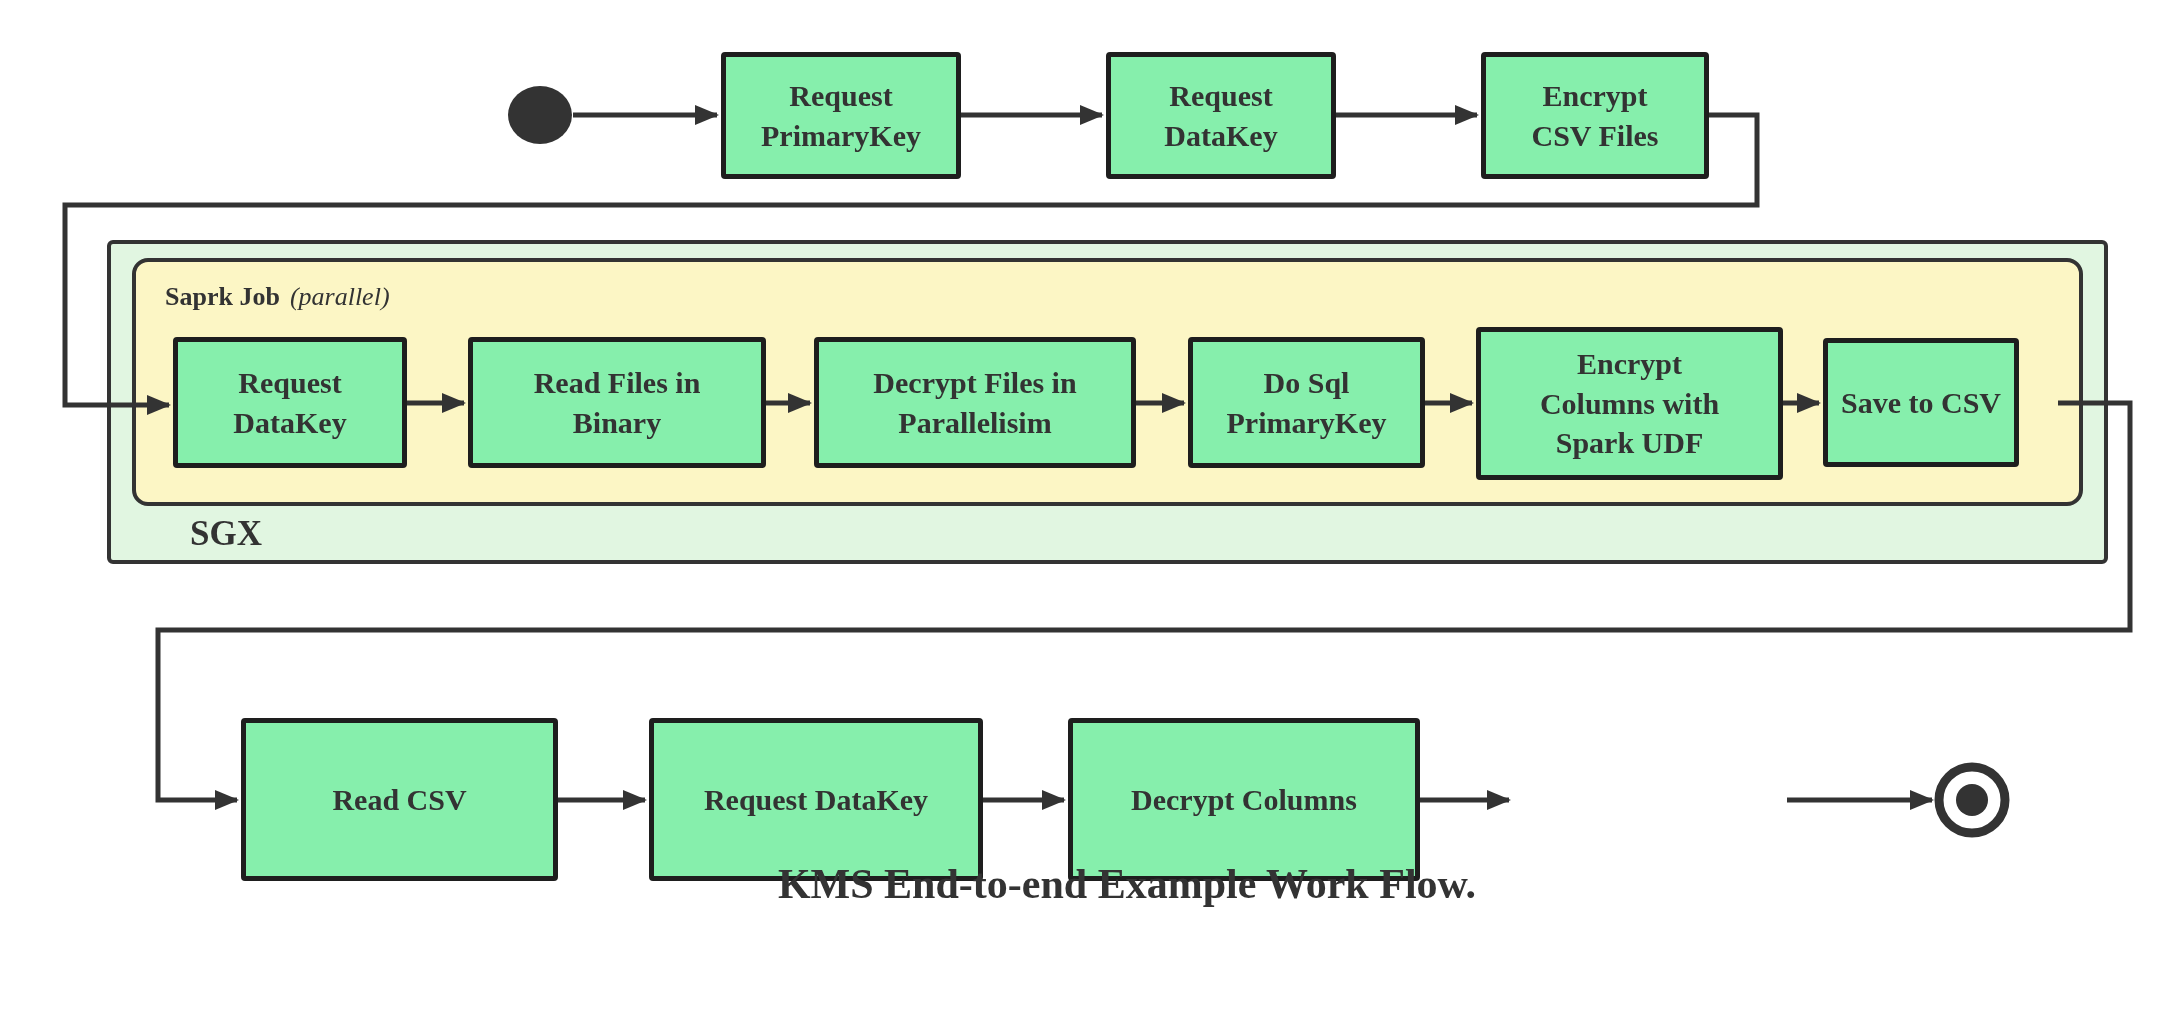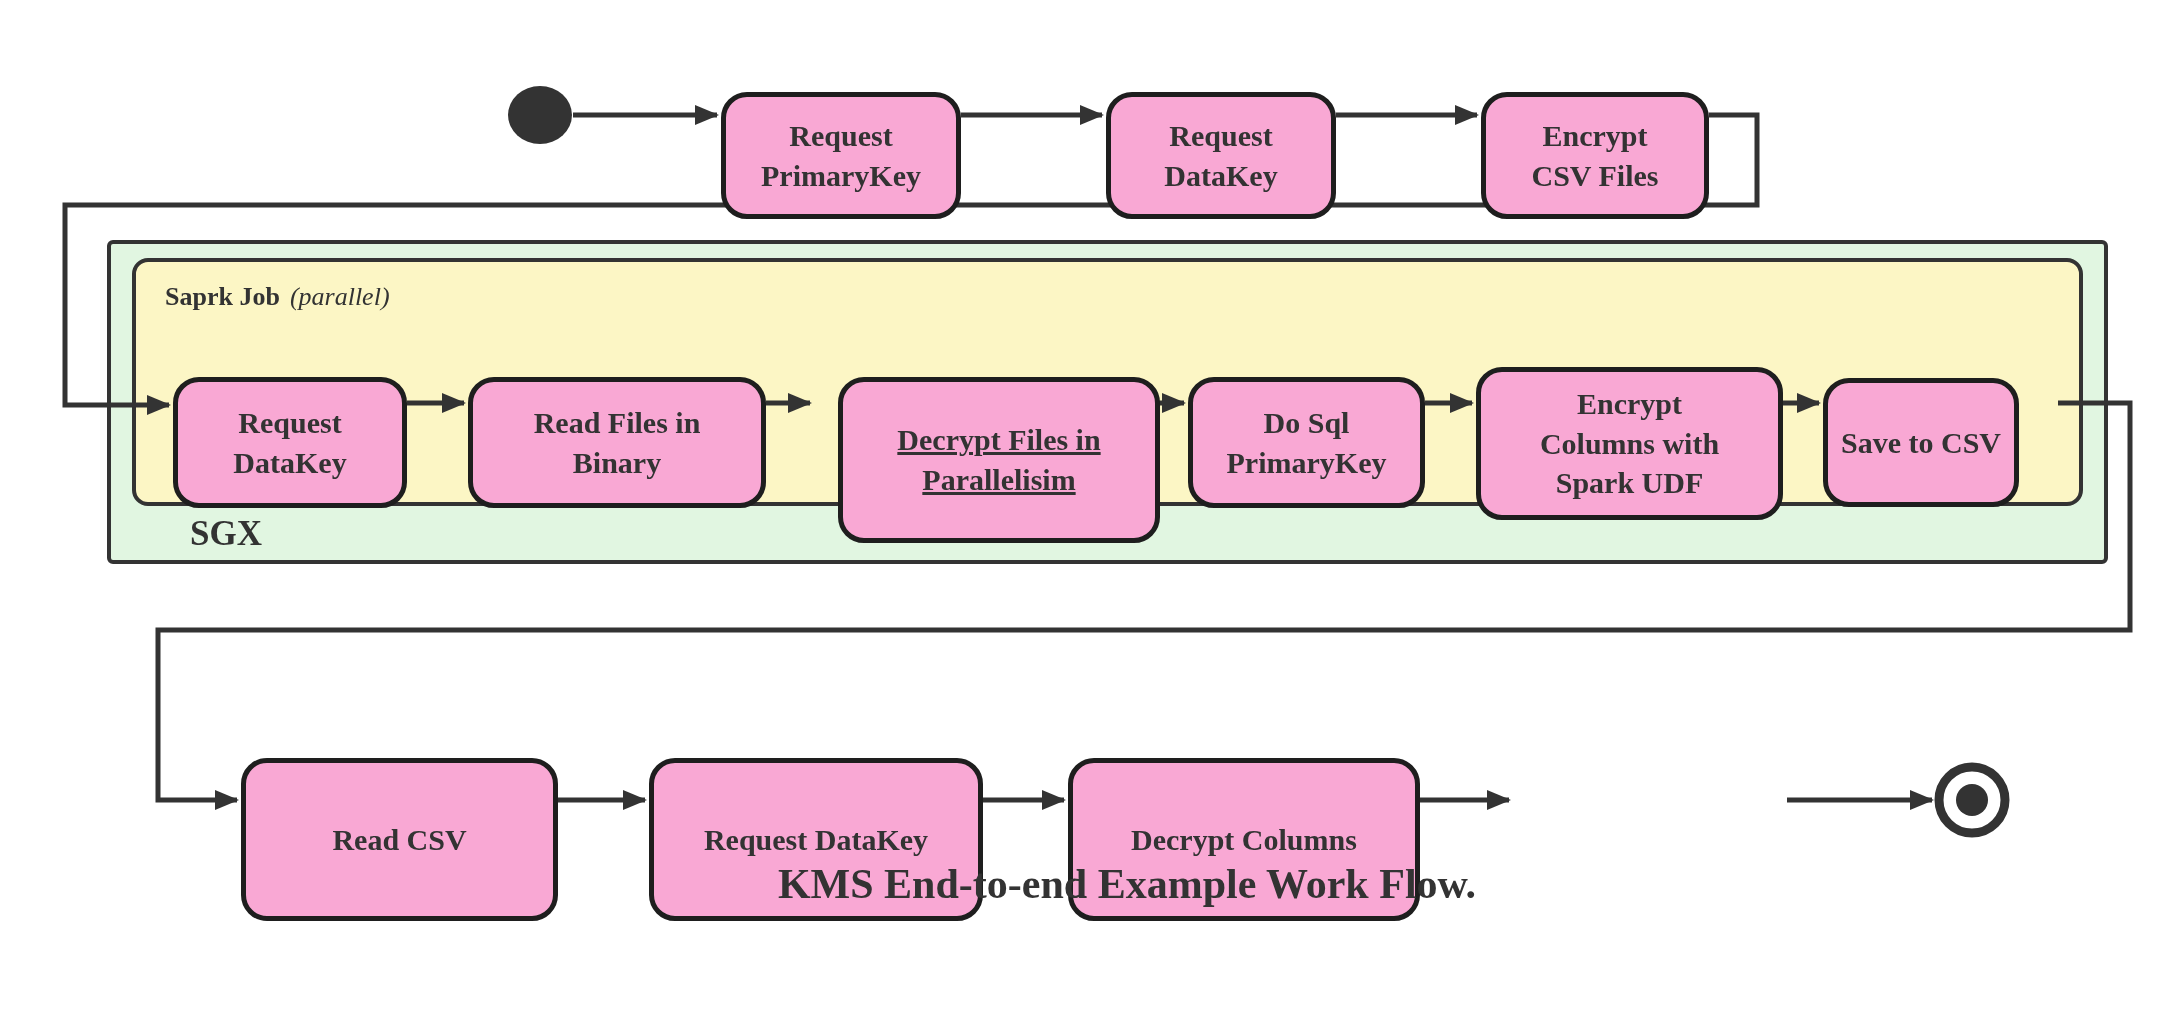--- a/index.html
+++ b/index.html
@@ -16,24 +16,24 @@
     left:132px;top:258px;width:1951px;height:248px;
     background:#FCF6C5;border:4px solid #333333;border-radius:16px;
   }
   #edges-layer{position:absolute;left:0;top:0;width:2179px;height:1036px;}
   .clabel{position:absolute;font-weight:bold;white-space:nowrap;}
   #sparkjob-label{left:165px;top:282px;font-size:26px;}
   #sparkjob-label .mode{font-weight:normal;font-style:italic;margin-left:10px;}
   #sgx-label{left:158px;top:514px;font-size:35px;margin-left:32px;}
   .node{
     position:absolute;box-sizing:border-box;
-    background:#f9a8d4;border:5px solid #1E1E1E;border-radius:26px;
+    background:#86efac;border:5px solid #1E1E1E;border-radius:4px;
     display:flex;align-items:center;justify-content:center;
     text-align:center;font-weight:bold;font-size:30px;line-height:1.32;
-    color:#333333;white-space:pre-line;margin-top:40px;
+    color:#333333;white-space:pre-line;
   }
   #caption{
     position:absolute;left:1127px;top:860px;transform:translateX(-50%);
     font-size:42px;font-weight:bold;white-space:nowrap;color:#333333;
   }
 </style>
 </head>
 <body>
 
 <div id="canvas">
@@ -81,21 +81,21 @@
 PrimaryKey</div>
   <div class="node" style="left:1106px;top:52px;width:230px;height:127px;">Request
 DataKey</div>
   <div class="node" style="left:1481px;top:52px;width:228px;height:127px;">Encrypt
 CSV Files</div>
 
   <div class="node" style="left:173px;top:337px;width:234px;height:131px;">Request
 DataKey</div>
   <div class="node" style="left:468px;top:337px;width:298px;height:131px;">Read Files in
 Binary</div>
-  <div class="node" style="left:838px;top:337px;width:322px;height:166px;text-decoration:underline;">Decrypt Files in
+  <div class="node" style="left:814px;top:337px;width:322px;height:131px;">Decrypt Files in
 Parallelisim</div>
   <div class="node" style="left:1188px;top:337px;width:237px;height:131px;">Do Sql
 PrimaryKey</div>
   <div class="node" style="left:1476px;top:327px;width:307px;height:153px;">Encrypt
 Columns with
 Spark UDF</div>
   <div class="node" style="left:1823px;top:338px;width:196px;height:129px;">Save to CSV</div>
 
   <div class="node" style="left:241px;top:718px;width:317px;height:163px;">Read CSV</div>
   <div class="node" style="left:649px;top:718px;width:334px;height:163px;">Request DataKey</div>

